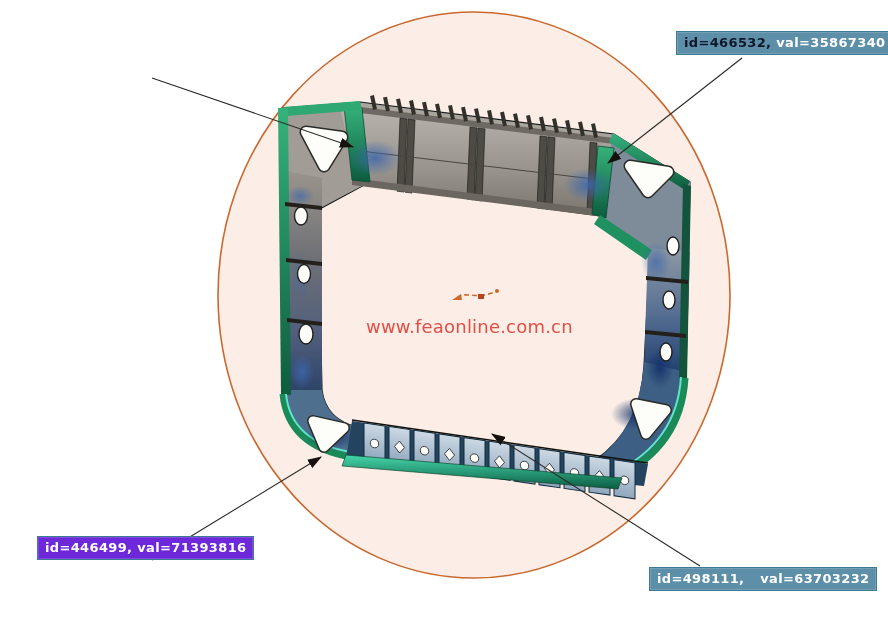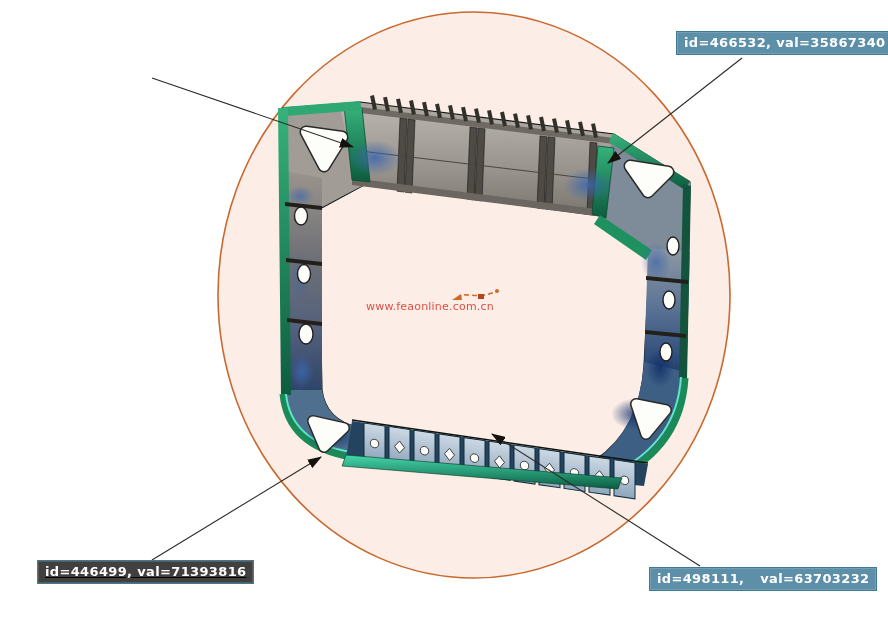--- a/index.html
+++ b/index.html
@@ -2,21 +2,21 @@
 <html><head>
 <meta charset="utf-8">
 <style>
   html,body{margin:0;padding:0;background:#fff;}
   .stage{position:relative;width:888px;height:627px;background:#ffffff;overflow:hidden;
          font-family:"DejaVu Sans","Liberation Sans",sans-serif;}
   .scene{position:absolute;left:0;top:0;width:888px;height:627px;}
   .anno{position:absolute;font-size:13px;font-weight:bold;letter-spacing:.35px;
         padding:3px 7px 4px;border:1px solid;white-space:nowrap;
         box-shadow:0 0 0 1px rgba(255,255,255,.15) inset;}
-  .watermark{position:absolute;left:366px;top:300px;font-size:11px;letter-spacing:.2px;}
+  .watermark{position:absolute;left:366px;top:316px;font-size:18px;letter-spacing:.2px;}
   .doodle{position:absolute;left:449px;top:286px;}
 </style>
 </head>
 <body>
 
 <div class="stage">
 
   <svg class="scene" viewBox="0 0 888 627">
     <defs>
       <linearGradient id="gRing" x1="0" y1="0" x2="0" y2="1">
@@ -209,25 +209,25 @@
   <div class="watermark" style="color: rgb(225, 79, 68);">www.feaonline.com.cn</div>
   <svg class="doodle" width="54" height="20" viewBox="0 0 54 20">
     <path d="M8,12 C16,4 28,15 48,5" fill="none" stroke="#cc6a2a" stroke-width="1.6" stroke-dasharray="5,3"></path>
     <path d="M12,8 L3,14 L13,14 Z" fill="#cc6a2a"></path>
     <rect x="29" y="8" width="6" height="5" fill="#b8431f"></rect>
     <circle cx="48" cy="5" r="2" fill="#cc6a2a"></circle>
   </svg>
 
 
   <div class="anno" style="left: 676px; top: 31px; background-color: rgb(93, 143, 168); border-color: rgb(63, 122, 148);">
-    <span style="color: #ffffff;">id=466532,</span>
+    <span style="color: #0f172a;">id=466532,</span>
     <span style="color: rgb(255, 255, 255);">val=35867340</span>
   </div>
 
-  <div class="anno" style="left: 37px; top: 560px; background-color: #404040; border-color: rgb(63, 122, 148); text-decoration: underline;">
+  <div class="anno" style="left: 37px; top: 536px; background-color: #6d28d9; border-color: rgb(63, 122, 148);">
     <span style="color: rgb(255, 255, 255);">id=446499,</span>
     <span style="color: rgb(255, 255, 255);">val=71393816</span>
   </div>
 
   <div class="anno" style="left: 649px; top: 567px; background-color: rgb(93, 143, 168); border-color: rgb(63, 122, 148);">
     <span style="color: #ffffff;">id=498111,</span>
     <span style="color: #ffffff; margin-left: 11px;">val=63703232</span>
   </div>
 
 </div>

